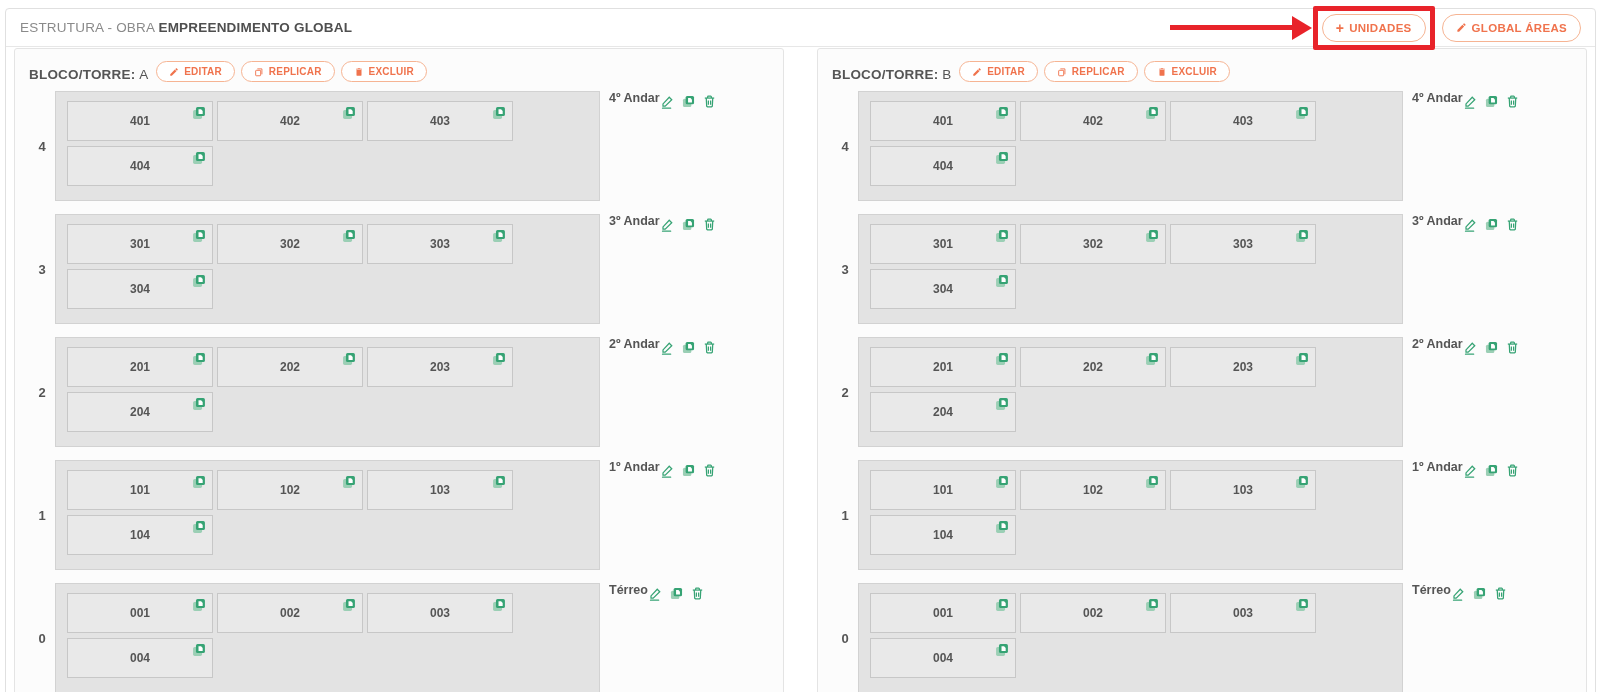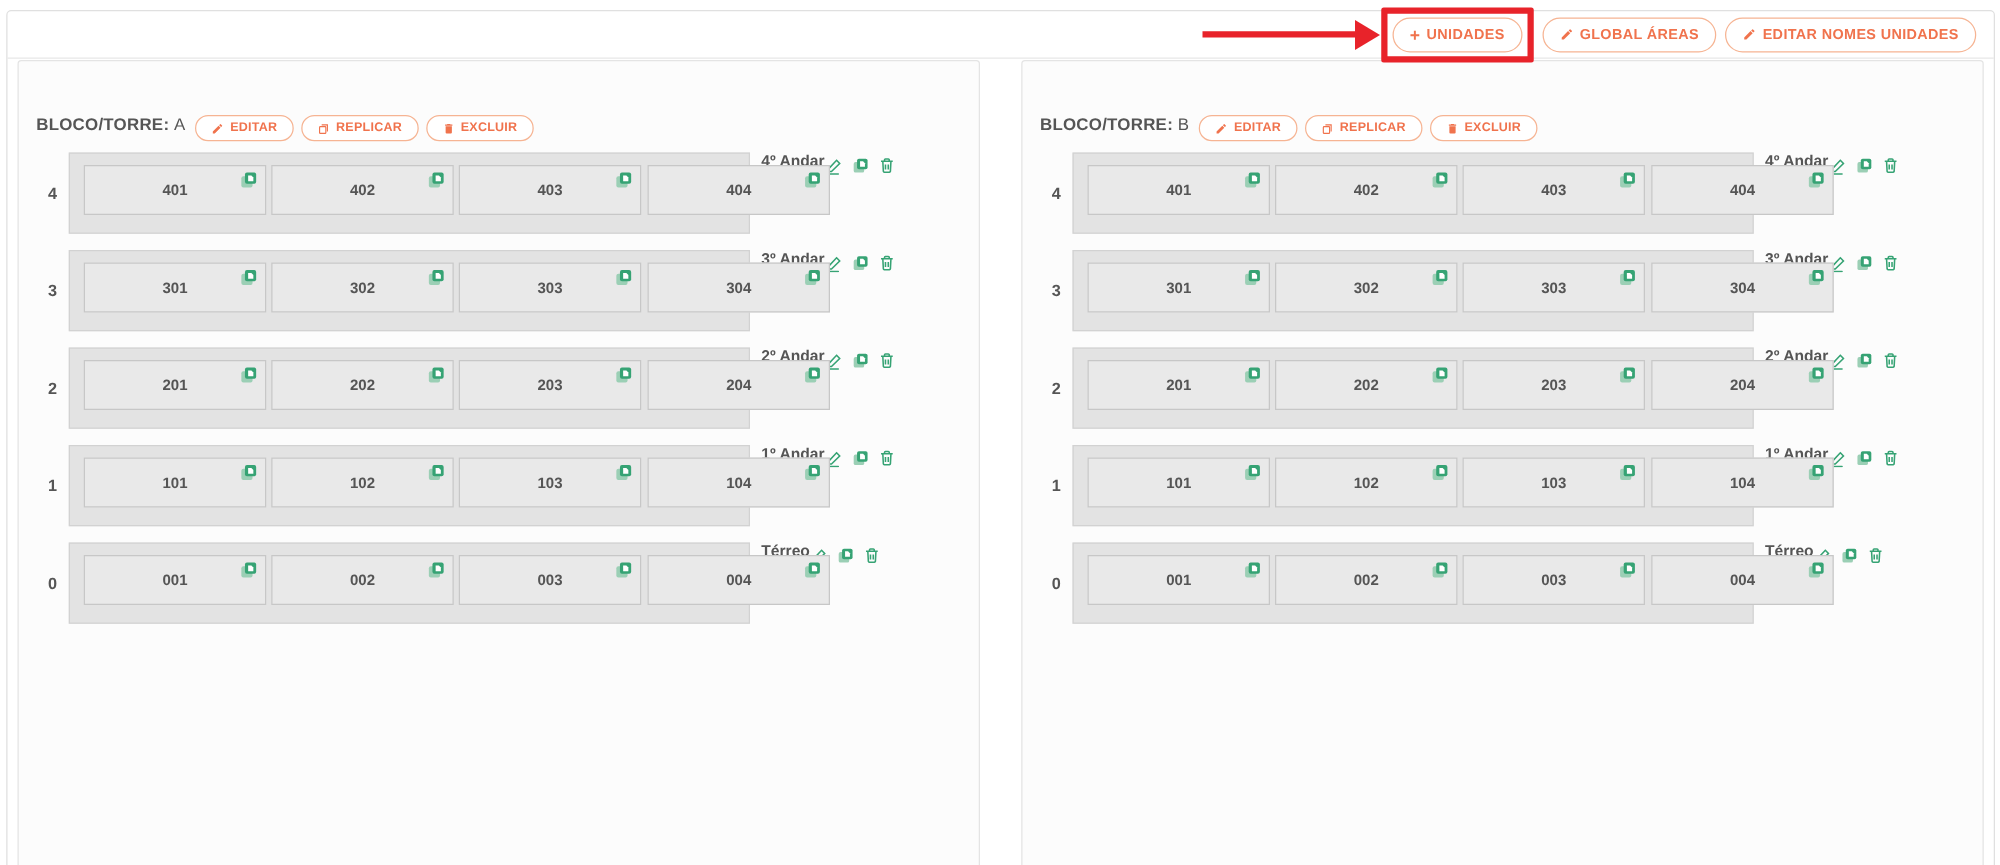--- a/index.html
+++ b/index.html
@@ -29,72 +29,69 @@
   .hl-arrow{position:absolute; right:calc(100% + 6px); top:50%;
     width:142px; height:24px; transform:translateY(-50%);}
   .hl-arrow-line{position:absolute; left:0; top:9.5px; width:124px; height:5px; background:var(--red);}
   .hl-arrow-head{position:absolute; right:0; top:0; width:0; height:0;
     border-top:12px solid transparent; border-bottom:12px solid transparent;
     border-left:20px solid var(--red);}
   
   .content{display:flex; gap:33px; padding:1px 8px; align-items:flex-start;}
   .panel{flex:1; min-height:700px; background:#fcfcfc; border:1px solid #e4e4e4;
     border-radius:3px; padding:12px 14px;}
-  .panel-header{display:flex; align-items:flex-start; gap:8px; margin-bottom:9px;margin-top:31px;}
+  .panel-header{display:flex; align-items:flex-end; gap:8px; margin-bottom:9px;}
   .panel-title{font-size:13.5px; color:var(--txt-dark);}
   .panel-title b{letter-spacing:.2px;}
   .panel-buttons{display:inline-flex; gap:6px;}
   
   .floor-row{display:flex; align-items:stretch; margin-bottom:13px;}
   .floor-num{width:26px; display:flex; align-items:center; justify-content:center;
     font-size:13px; font-weight:bold; color:var(--txt-dark);}
   .floor-section{width:545px; background:#e3e3e3; border:1px solid #d2d2d2;
-    padding:9px 11px 14px; display:flex; gap:5px;}
+    padding:9px 11px 14px; display:flex; flex-direction:column; gap:5px;}
   .unit-row{display:flex; gap:4px;}
   .unit-cell{position:relative; width:146px; height:40px; background:#e9e9e9;
     border:1px solid #c7c7c7; display:flex; align-items:center; justify-content:center; cursor:pointer;}
   .unit-num{font-size:12px; font-weight:bold; color:var(--txt-dark);}
   .unit-icon{position:absolute; top:3px; right:5px; line-height:0;}
   .floor-meta{margin-left:9px; display:flex; flex-direction:row; justify-content:center;}
   .floor-label{font-size:12.5px; font-weight:bold; color:var(--txt-dark); white-space:nowrap;}
   .floor-icons{display:flex; gap:6px; margin-top:3px; color:var(--green);}
   .icon-btn{line-height:0; cursor:pointer;}
   svg{display:block;}
 </style>
 </head>
 <body>
 
 <div class="app-frame">
 
   <div class="app-header">
+    <div class="page-title">
+      <span>ESTRUTURA - OBRA</span>
+      <b>EMPREENDIMENTO GLOBAL</b>
+    </div>
     <div class="header-actions">
       <span class="hl-wrap" id="hl-slot">
         <span class="hl-arrow">
           <span class="hl-arrow-line"></span>
           <span class="hl-arrow-head"></span>
         </span>
       <button class="btn-o btn-lg">
     <span class="plus">+</span>
 
     <span>UNIDADES</span>
   </button>
         </span>
     <button class="btn-o btn-lg">
 
     <svg width="11" height="11" viewBox="0 0 24 24" fill="currentColor">
       <path d="M3 17.25V21h3.75L17.81 9.94l-3.75-3.75L3 17.25zM20.71 7.04a1 1 0 0 0 0-1.41l-2.34-2.34a1 1 0 0 0-1.41 0l-1.83 1.83 3.75 3.75 1.83-1.83z"></path>
     </svg>
     <span>GLOBAL ÁREAS</span>
-  </button>
-        <button class="btn-o btn-lg">
-
-    <svg width="11" height="11" viewBox="0 0 24 24" fill="currentColor">
-      <path d="M3 17.25V21h3.75L17.81 9.94l-3.75-3.75L3 17.25zM20.71 7.04a1 1 0 0 0 0-1.41l-2.34-2.34a1 1 0 0 0-1.41 0l-1.83 1.83 3.75 3.75 1.83-1.83z"></path>
-    </svg>
-    <span>EDITAR NOMES UNIDADES</span>
   </button>
       </div>
   </div>
 
   <div class="content">
       <section class="panel">
     <div class="panel-header">
       <span class="panel-title"><b>BLOCO/TORRE:</b><span>&nbsp;A</span></span>
       <span class="panel-buttons">
         <button class="btn-o btn-sm">

